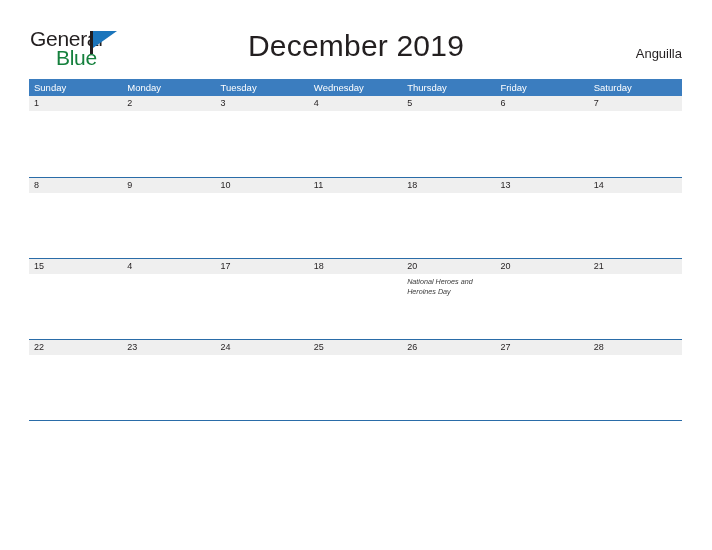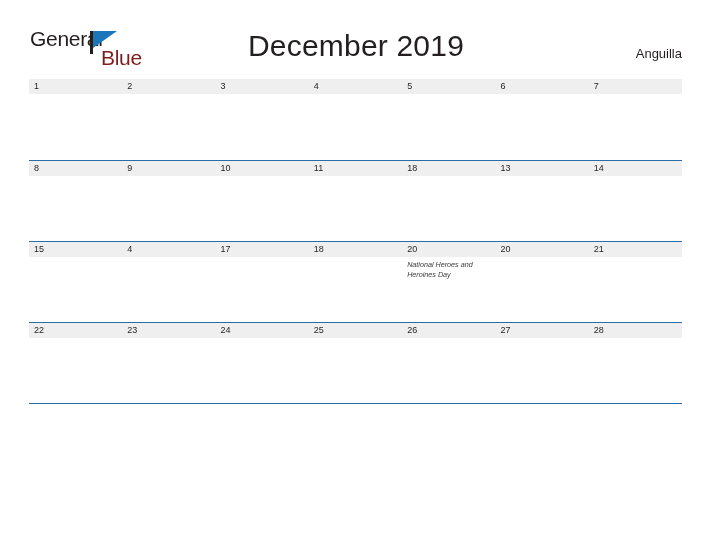--- a/index.html
+++ b/index.html
@@ -39,25 +39,24 @@
     color: #231f20;
     letter-spacing: -0.3px;
     line-height: 22px;
     white-space: nowrap;
   }
   .logo-blue {
     position: absolute;
     left: 26px;
     top: 19px;
     font-size: 21px;
-    color: #7f1d1d;
+    color: #15803d;
     letter-spacing: -0.3px;
     line-height: 22px;
     white-space: nowrap;
-    margin-left: 45px;
   }
   .logo-mark {
     position: absolute;
     left: 60px;
     top: 3px;
     width: 28px;
     height: 23px;
   }
   .logo-pole {
     position: absolute;
@@ -185,20 +184,29 @@
   </div>
 
   <div class="calendar-title">December 2019</div>
 
   <div class="country-label">Anguilla</div>
 
 </div>
 
 <div class="calendar">
 
+  <div class="weekday-header">
+    <div class="weekday-cell">Sunday</div>
+    <div class="weekday-cell">Monday</div>
+    <div class="weekday-cell">Tuesday</div>
+    <div class="weekday-cell">Wednesday</div>
+    <div class="weekday-cell">Thursday</div>
+    <div class="weekday-cell">Friday</div>
+    <div class="weekday-cell">Saturday</div>
+  </div>
 
   <div class="week-row first-row">
     <div class="date-band">
       <div class="day-number">1</div>
       <div class="day-number">2</div>
       <div class="day-number">3</div>
       <div class="day-number">4</div>
       <div class="day-number">5</div>
       <div class="day-number">6</div>
       <div class="day-number">7</div>

